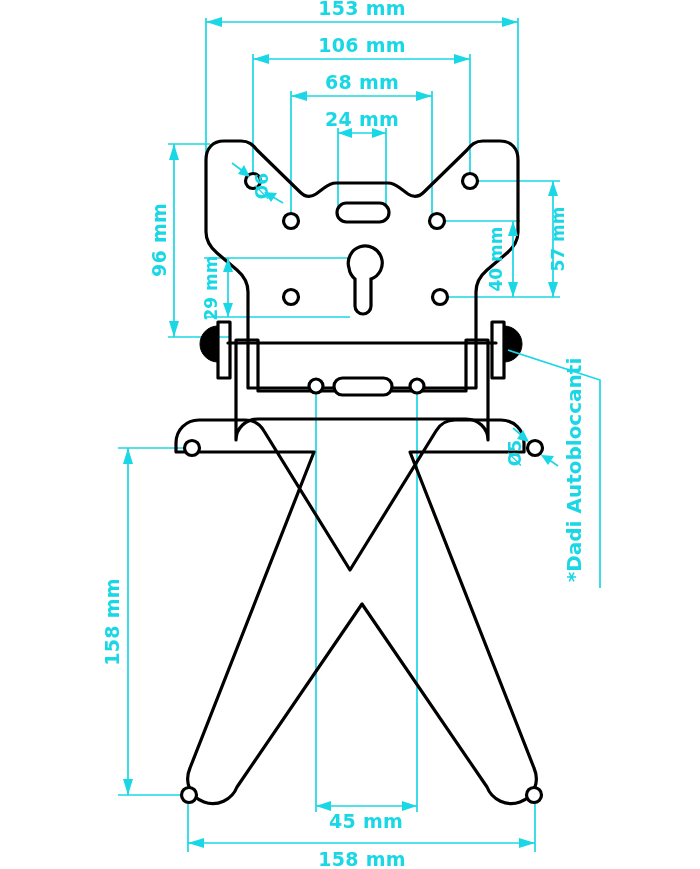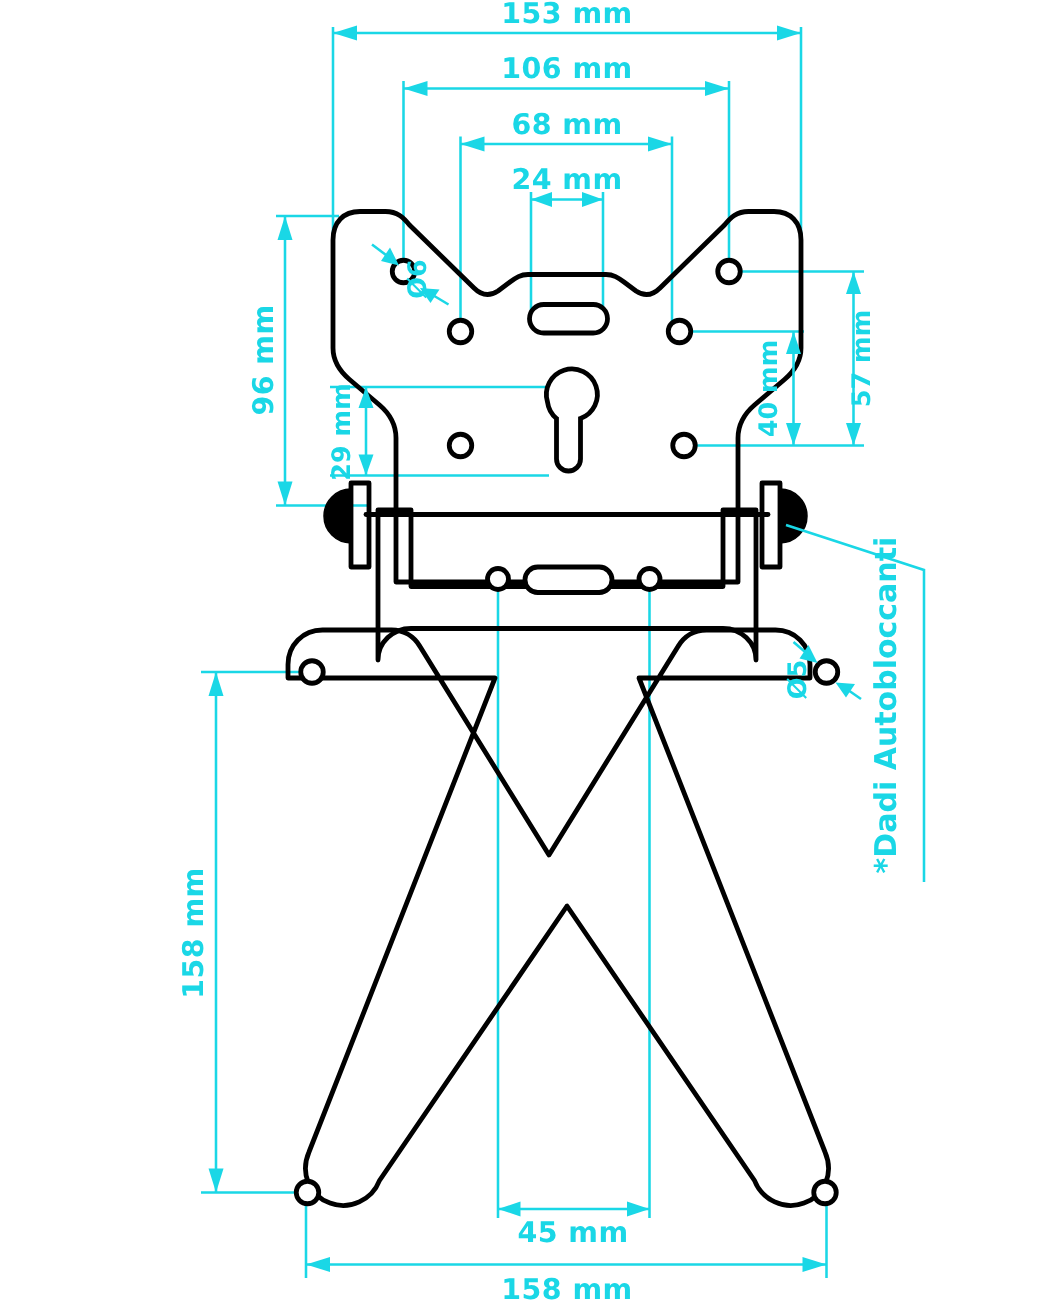--- a/index.html
+++ b/index.html
@@ -9,21 +9,21 @@
   }
   body {
     width: 700px;
     height: 869px;
     position: relative;
     overflow: hidden;
     font-family: "DejaVu Sans", sans-serif;
   }
   #drawing-root {
     position: absolute;
-    left: 16px;
+    left: 0;
     top: 0;
     width: 561px;
     height: 869px;
   }
   svg#tech-drawing {
     display: block;
     width: 700px;
     height: 869px;
   }
   .part-outline {

